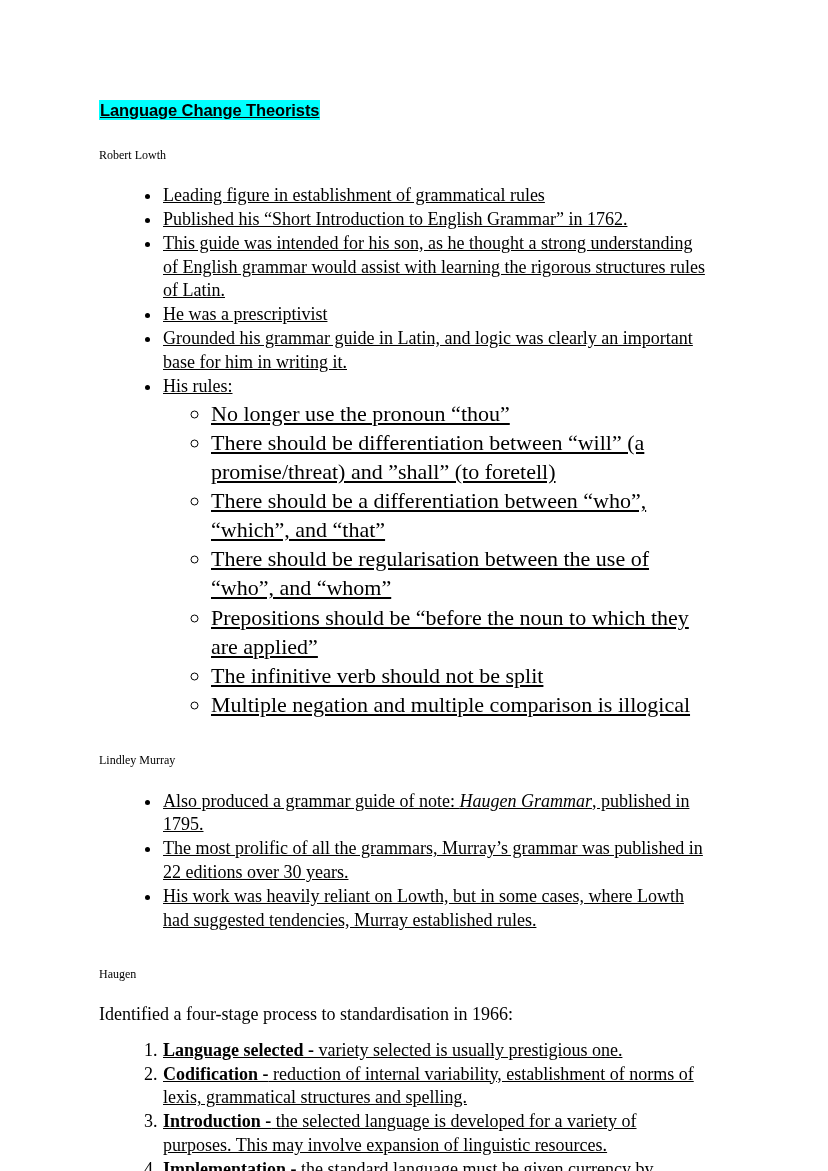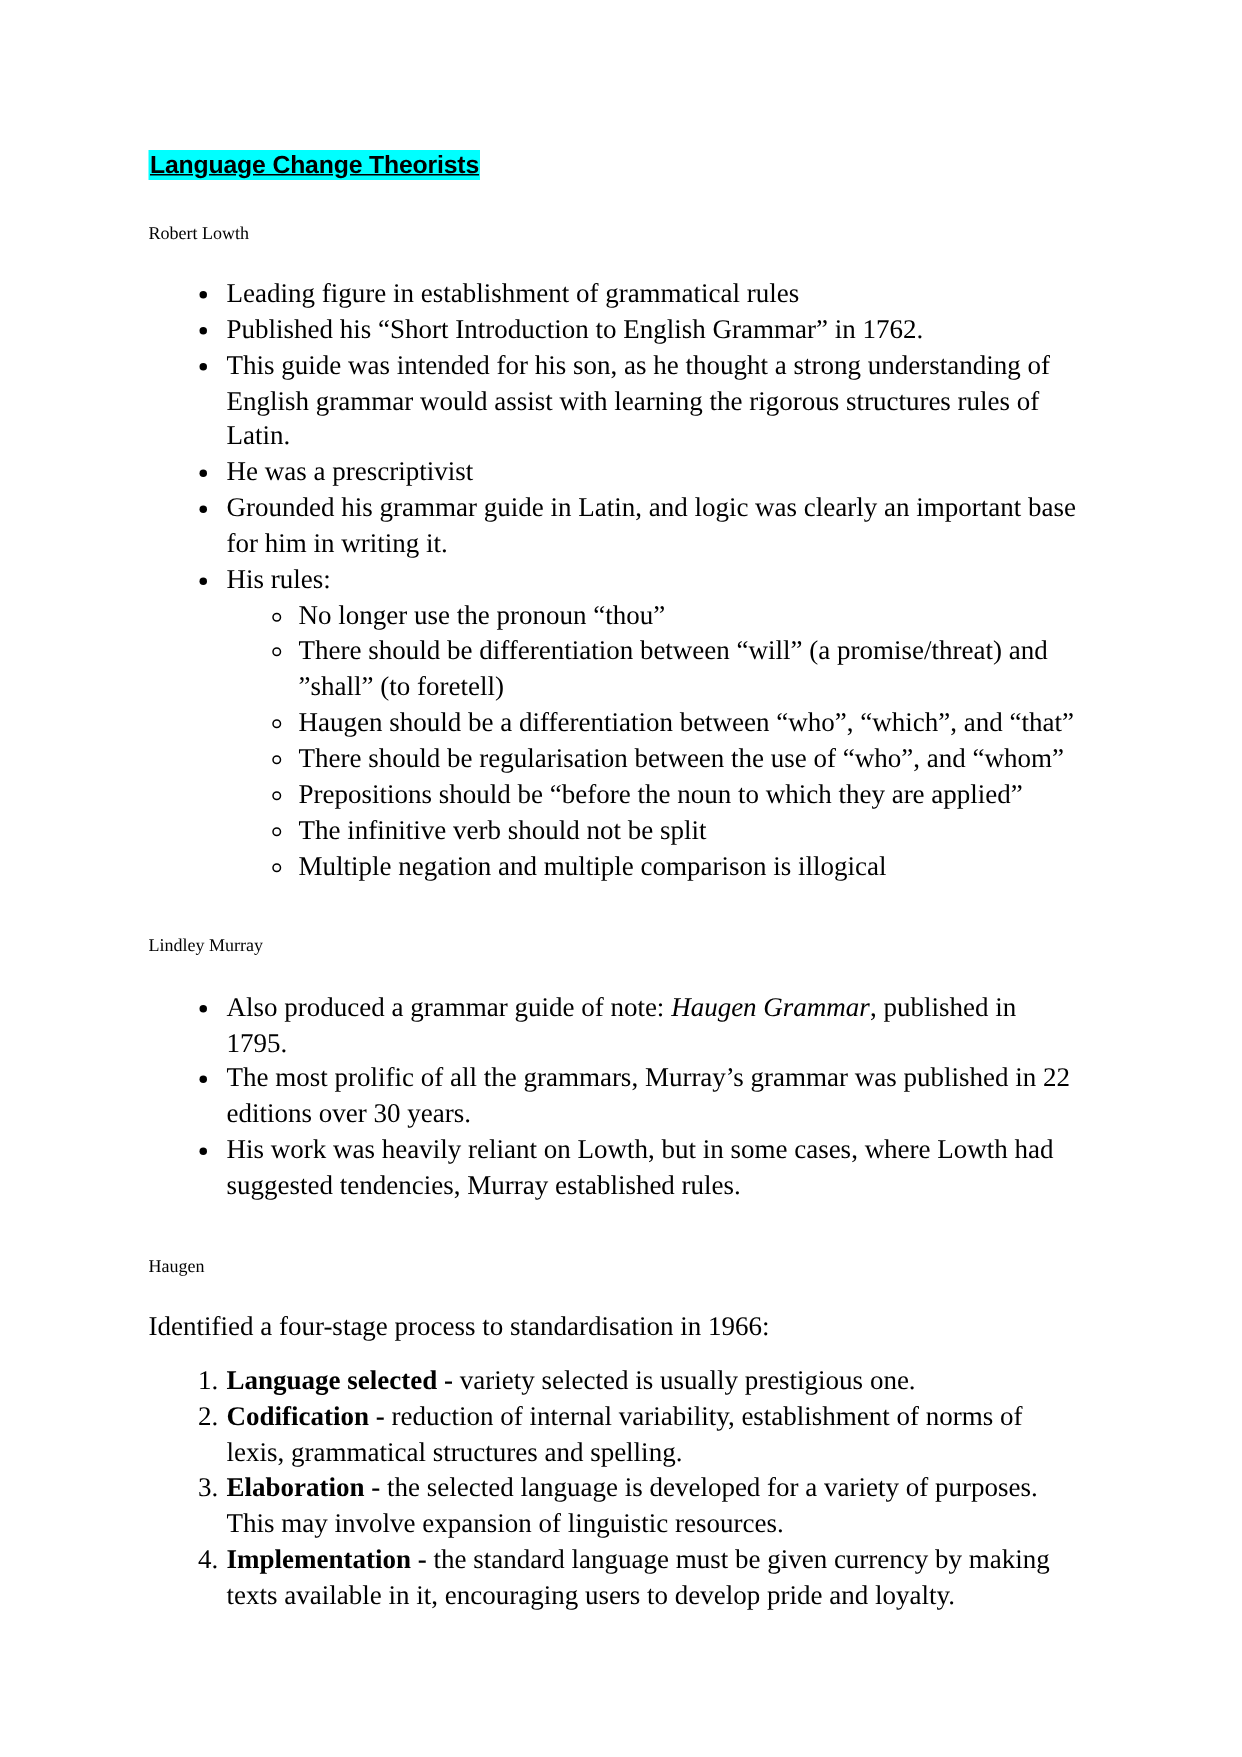--- a/index.html
+++ b/index.html
@@ -55,44 +55,45 @@
 
   
   .para {
     font-size: 18px;
     line-height: 1.32;
     margin: 0 0 12px 0;
   }
 
   
   ul.level1, ol.level1 {
-    margin: 0;
+    margin: 12px;
     padding: 0 0 0 51px;
     list-style-position: outside;
+    text-decoration: underline;
   }
   ul.level1 { list-style-type: disc; }
   ol.level1 { list-style-type: decimal; }
 
   ul.level1 > li, ol.level1 > li {
     font-size: 18px;
     line-height: 1.325;
     margin: 0;
     padding-left: 1px;
   }
   ol.level1 > li::marker {
     font-weight: normal;
   }
 
   ul.level2 {
     margin: 0;
     padding: 0 0 0 48px;
     list-style-type: circle;
   }
   ul.level2 > li {
-    font-size: 18px;
+    font-size: 22px;
     line-height: 1.325;
   }
 
   .section { margin-bottom: 0; }
 
   b, strong { font-weight: bold; }
   i, em { font-style: italic; }
 </style>
 </head>
 <body>
@@ -107,21 +108,21 @@
       <li>Leading figure in establishment of grammatical rules</li>
       <li>Published his “Short Introduction to English Grammar” in 1762.</li>
       <li>This guide was intended for his son, as he thought a strong understanding of English grammar would assist with learning the rigorous structures rules of Latin.</li>
       <li>He was a prescriptivist</li>
       <li>Grounded his grammar guide in Latin, and logic was clearly an important base for him in writing it.</li>
       <li>
         <span>His rules:</span>
         <ul class="level2">
           <li>No longer use the pronoun “thou”</li>
           <li>There should be differentiation between “will” (a promise/threat) and ”shall” (to foretell)</li>
-          <li>Haugen should be a differentiation between “who”, “which”, and “that”</li>
+          <li>There should be a differentiation between “who”, “which”, and “that”</li>
           <li>There should be regularisation between the use of “who”, and “whom”</li>
           <li>Prepositions should be “before the noun to which they are applied”</li>
           <li>The infinitive verb should not be split</li>
           <li>Multiple negation and multiple comparison is illogical</li>
         </ul>
       </li>
     </ul>
   </div>
 
   <div class="section">
@@ -132,19 +133,19 @@
       <li><span>His work was heavily reliant on Lowth, but in some cases, where Lowth had suggested tendencies, Murray established rules.</span></li>
     </ul>
   </div>
 
   <div class="section">
     <div class="heading spaced-top">Haugen</div>
     <p class="para">Identified a four-stage process to standardisation in 1966:</p>
     <ol class="level1">
       <li><b>Language selected -</b><span> variety selected is usually prestigious one.</span></li>
       <li><b>Codification -</b><span> reduction of internal variability, establishment of norms of lexis, grammatical structures and spelling.</span></li>
-      <li><b>Elaboration -</b><span> the selected language is developed for a variety of purposes. This may involve expansion of linguistic resources.</span></li>
+      <li><b>Introduction -</b><span> the selected language is developed for a variety of purposes. This may involve expansion of linguistic resources.</span></li>
       <li><b>Implementation -</b><span> the standard language must be given currency by making texts available in it, encouraging users to develop pride and loyalty.</span></li>
     </ol>
   </div>
 
 
 </div>
 
 </body></html>

